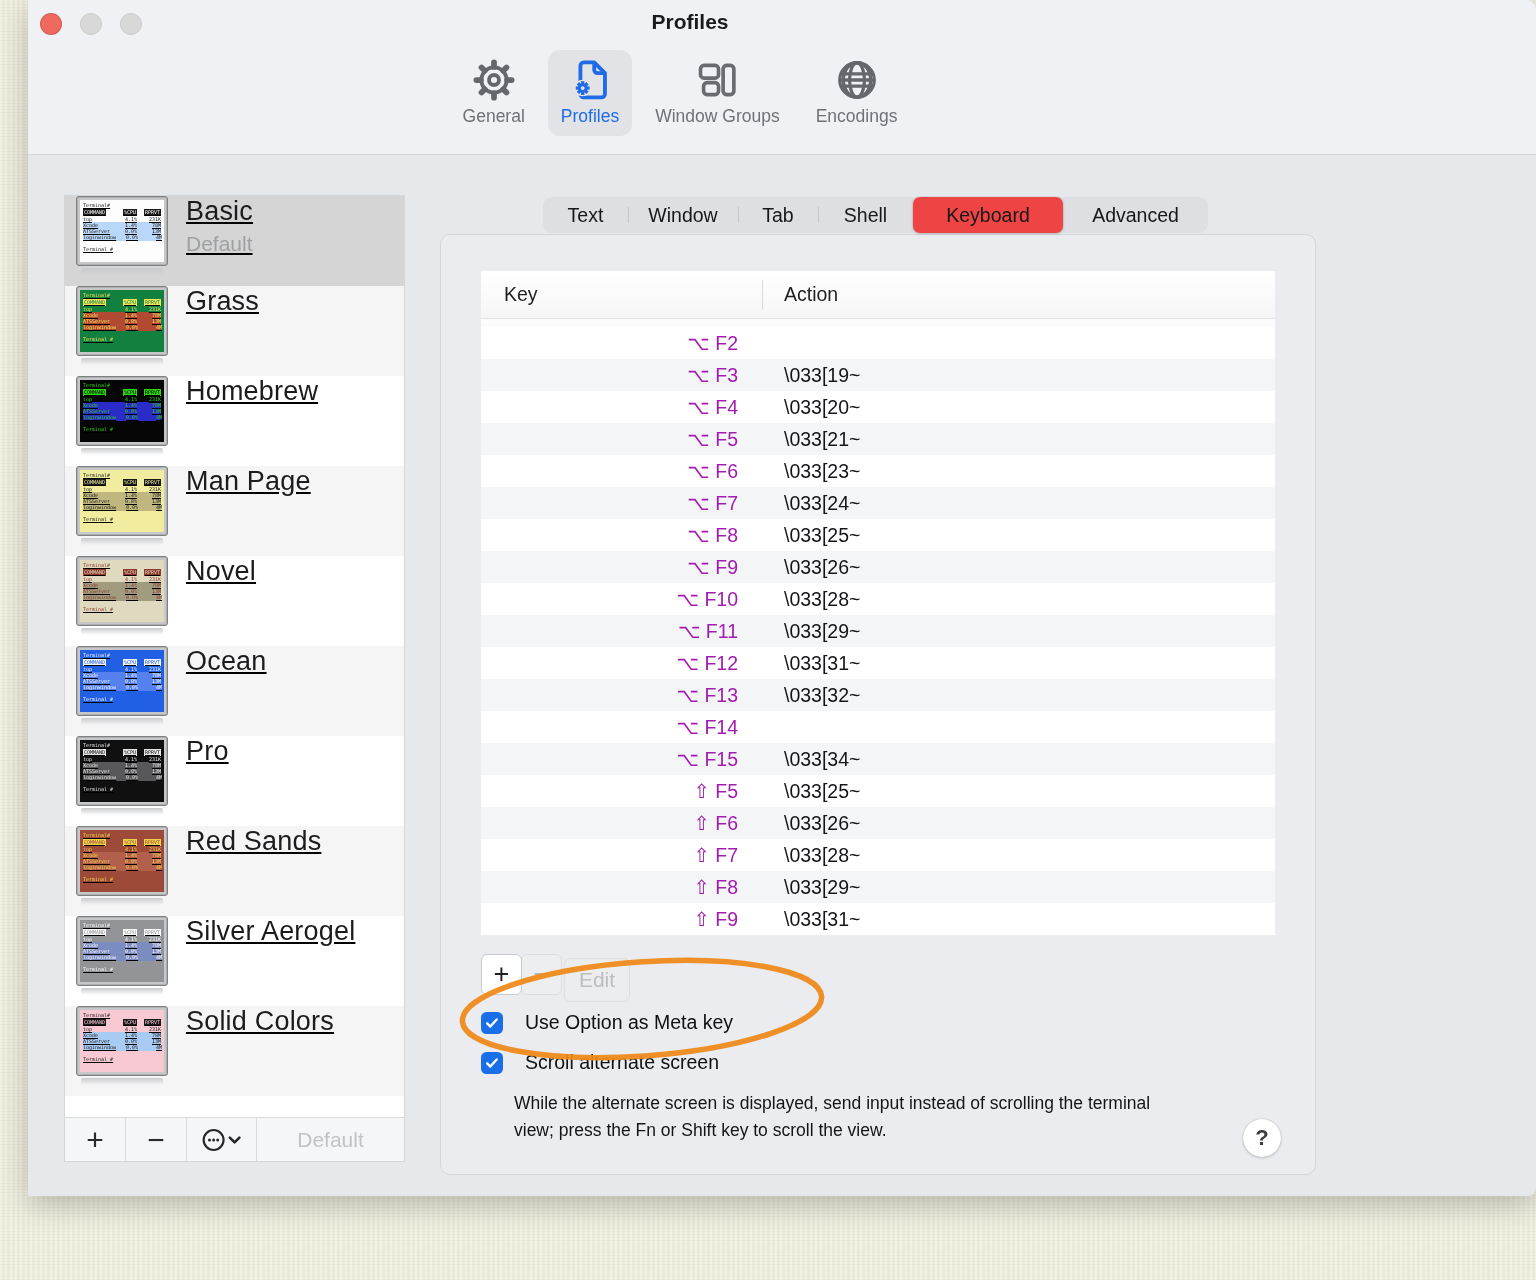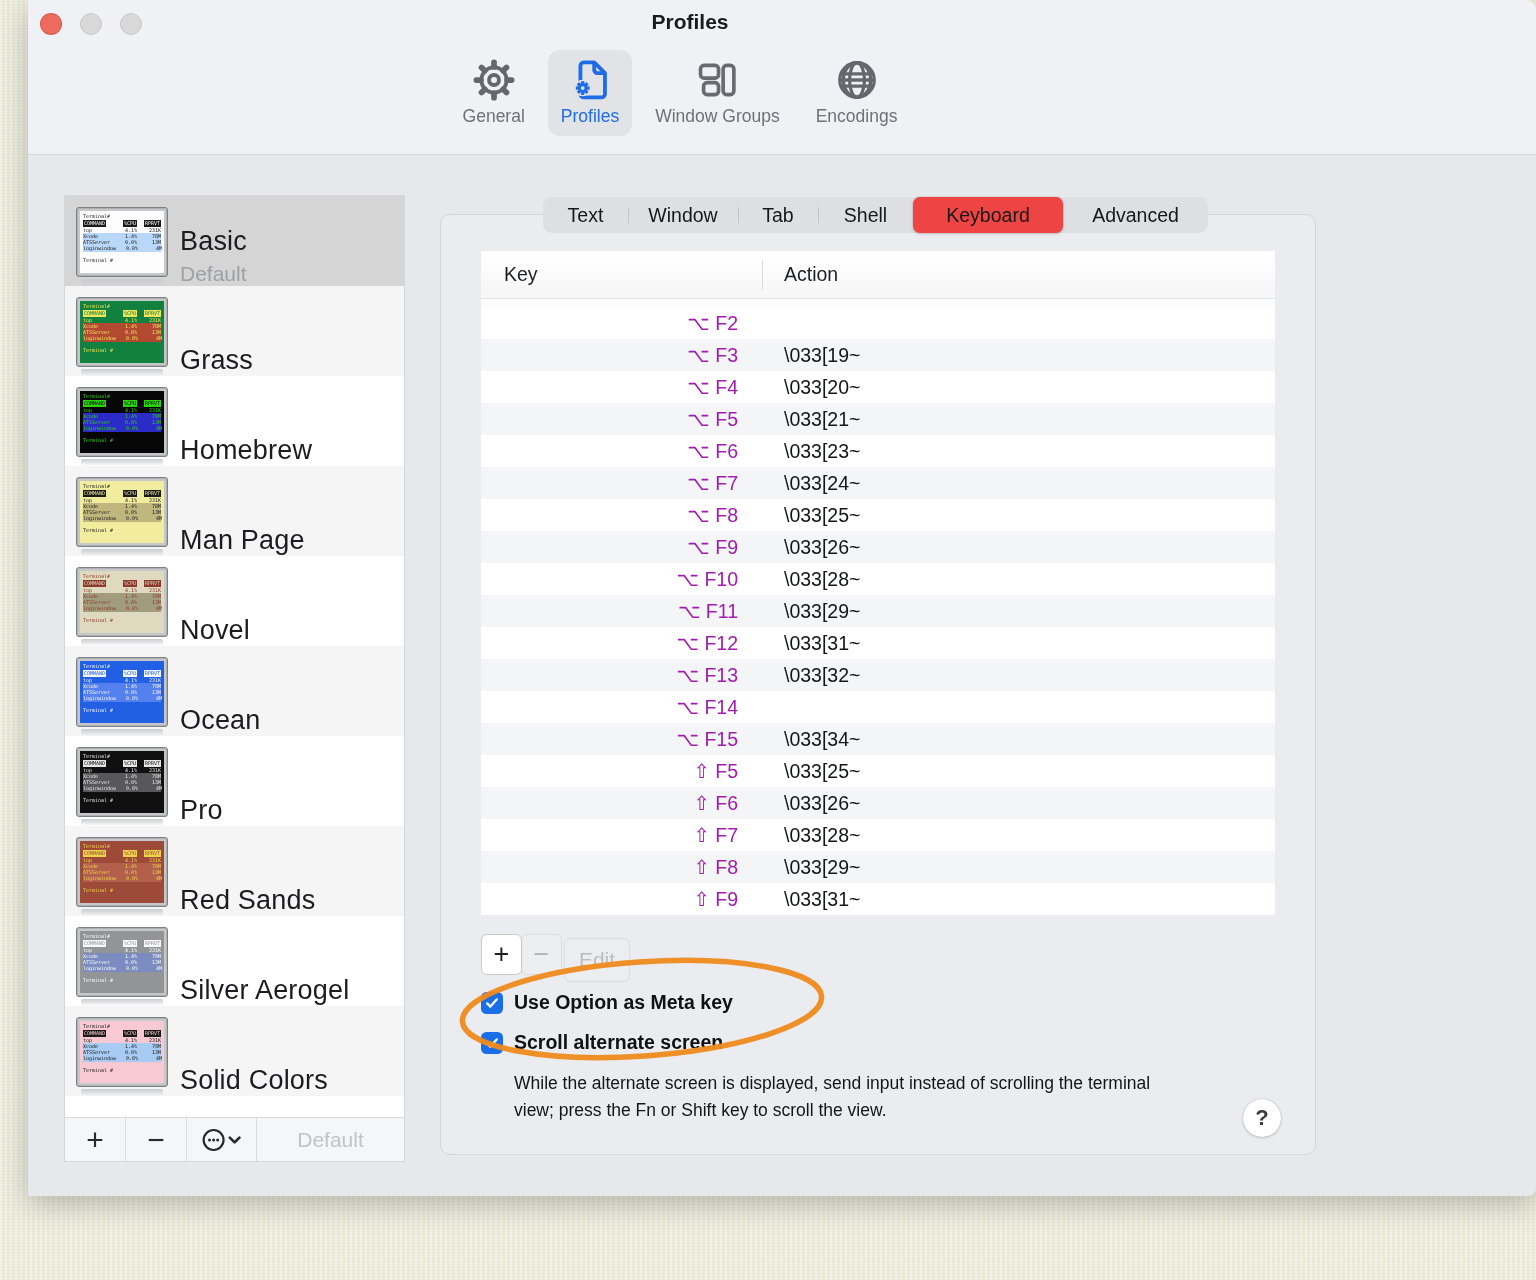--- a/index.html
+++ b/index.html
@@ -45,21 +45,21 @@
   .tbitem.selected .tblabel { color:#1F6BE8; }
   .tbicon { width:46px; height:46px; }
   
   .sidebar {
     position:absolute; left:36px; top:195px; width:341px; height:967px;
     background:#FFFFFF; border:1px solid #D4D6D8;
     display:flex; flex-direction:column;
   }
   .plist { flex:1; overflow:hidden; }
   .prow {
-    height:90px; display:flex; align-items:flex-end; gap:12px; padding-left:11px;
+    height:90px; display:flex; align-items:flex-start; gap:18px; padding-left:11px;text-decoration:underline;
   }
   .prow:nth-of-type(even) { background:#F5F5F6; }
   .prow.selected { background:#D5D5D6; }
   .ptext { display:flex; flex-direction:column; justify-content:center; }
   .pname { font-size:27px; color:#1C1C1E; letter-spacing:.2px; }
   .psub  { font-size:21px; color:#9EA0A2; margin-top:5px; }
   .psub:empty { display:none; }
   
   .thumbwrap { width:92px; flex:0 0 92px; }
   .thumb {
@@ -89,21 +89,21 @@
   .sfbtn {
     border-right:1px solid #D8DADC; display:flex; align-items:center; justify-content:center;
     color:#2A2A2C; cursor:default;
   }
   .sfbtn.b-add    { width:61px; font-size:30px; font-weight:300; }
   .sfbtn.b-remove { width:61px; font-size:30px; font-weight:300; }
   .sfbtn.b-more   { width:70px; }
   .sfbtn.b-default{ flex:1; border-right:none; font-size:21px; color:#C2C3C5; }
   
   .panel {
-    position:absolute; left:412px; top:214px; width:876px; height:941px;
+    position:absolute; left:412px; top:234px; width:876px; height:941px;
     background:#EAECEF; border:1px solid #D4D6D9; border-radius:10px;
   }
   
   .tabs {
     position:absolute; left:515px; top:197px; height:36px;
     display:flex; background:#DDDFE2; border-radius:9px; z-index:3;
   }
   .seg {
     position:relative; height:36px; line-height:36px; text-align:center;
     font-size:19.5px; color:#17181A; cursor:default;
@@ -139,21 +139,21 @@
     position:absolute; display:flex; align-items:center; justify-content:center;
     border-radius:6px; cursor:default;
   }
   .btn-plus  { left:40px;  top:719px; width:41px; height:41px; background:#FFFFFF;
                border:1px solid #C8CACC; font-size:27px; color:#1F1F21; z-index:1;}
   .btn-minus { left:80px;  top:719px; width:41px; height:41px; background:#EDEEF0;
                border:1px solid #DCDDDF; font-size:27px; color:#B4B5B7; }
   .btn-edit  { left:123px; top:723px; width:66px; height:44px; background:#ECEDEF;
                border:1px solid #DDDEE0; font-size:21px; color:#BCBDBF; }
   
-  .cbrow { position:absolute; left:40px; display:flex; align-items:center; gap:11px;font-weight:bold; }
+  .cbrow { position:absolute; left:40px; display:flex; align-items:center; gap:22px; }
   .cbrow.r1 { top:776px; } .cbrow.r2 { top:816px; }
   .cbox {
     width:22px; height:22px; border-radius:5.5px; background:#1A6FE9;
     display:flex; align-items:center; justify-content:center; flex:0 0 22px;
   }
   .cblabel { font-size:19.5px; color:#101113; }
   .helptext {
     position:absolute; left:73px; top:855px; width:680px;
     font-size:17.5px; line-height:27px; color:#141517;
   }

